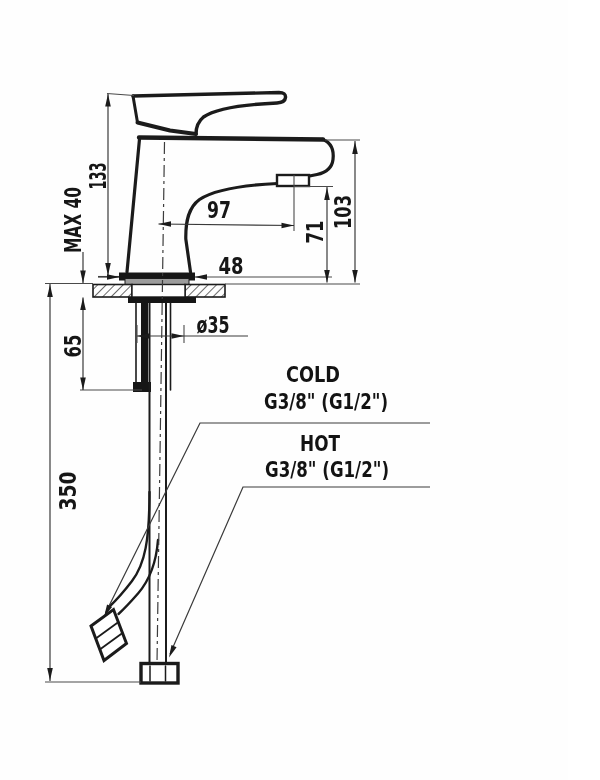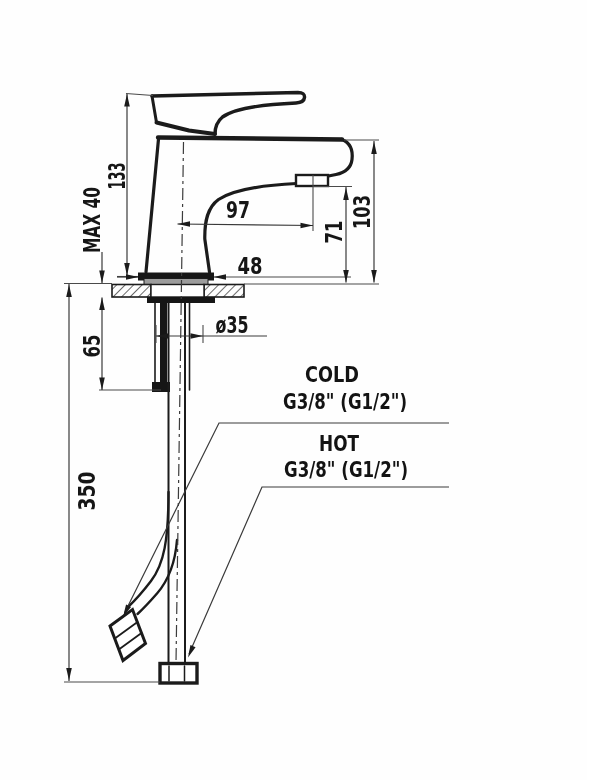--- a/index.html
+++ b/index.html
@@ -1,17 +1,17 @@
 <!DOCTYPE html>
 <html><head>
 <meta charset="utf-8">
 <style>
   html,body{margin:0;padding:0;background:#ffffff;}
   .page{width:568px;height:780px;background:#fefefe;position:relative;overflow:hidden;
-        font-family:"DejaVu Sans", sans-serif;padding-left:19px;}
+        font-family:"DejaVu Sans", sans-serif;}
   svg{display:block}
   .outline{stroke:#1b1b1b;fill:none;stroke-linecap:round;stroke-linejoin:round;}
   .dimline{stroke:#3a3a3a;stroke-width:1.2;fill:none;}
   .extline{stroke:#4a4a4a;stroke-width:1.1;fill:none;}
   .arrow{fill:#1b1b1b;stroke:none;}
   .dimtext{font-weight:bold;fill:#161616;font-size:23px;}
   .labeltext{font-weight:bold;fill:#131313;}
   .centerline{stroke:#3c3c3c;stroke-width:1.2;stroke-dasharray:12 4 3 4;fill:none;}
 </style>
 </head>

